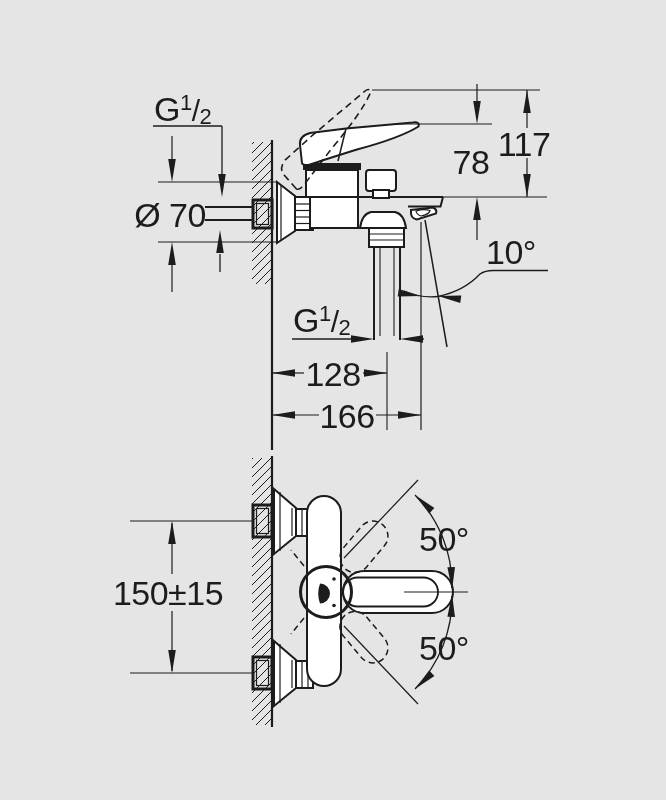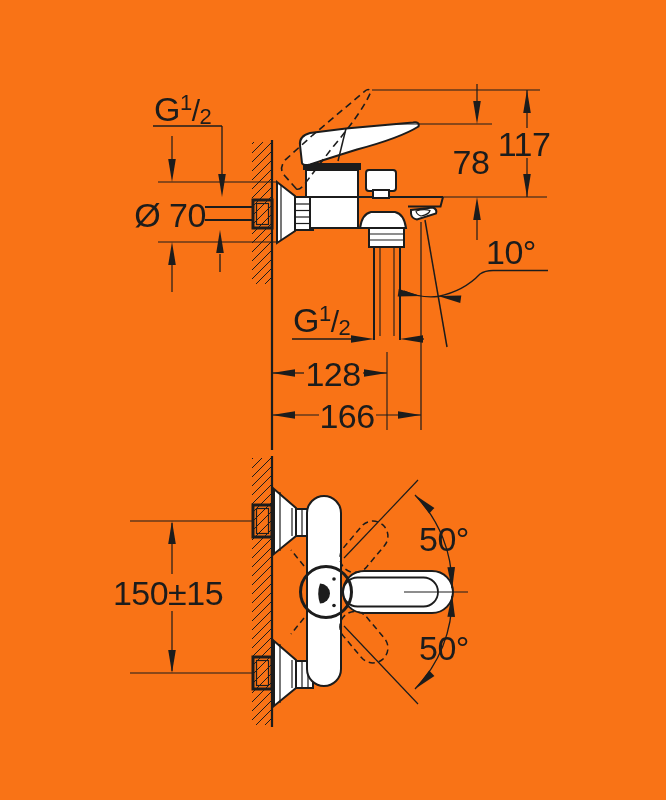--- a/index.html
+++ b/index.html
@@ -1,16 +1,16 @@
 <!DOCTYPE html>
 <html><head>
 <meta charset="utf-8">
 <style>
   html,body{margin:0;padding:0;background:#ffffff;}
-  .page{width:666px;height:800px;background:#f97316;overflow:hidden;}
+  .page{width:666px;height:800px;background:#e5e5e5;overflow:hidden;}
   svg{display:block;}
   text{font-family:"Liberation Sans", sans-serif;fill:#1c1c1c;letter-spacing:-0.5px;}
   .dim{font-size:34px;}
   .dim-sup{font-size:22px;}
   .dim-slash{font-size:30px;}
   .ln{stroke:#1c1c1c;fill:none;}
   .outline{stroke-width:2;}
   .outline-f{stroke:#1c1c1c;stroke-width:2;fill:#ffffff;}
   .thick{stroke-width:3;}
   .thin{stroke-width:1.2;}

